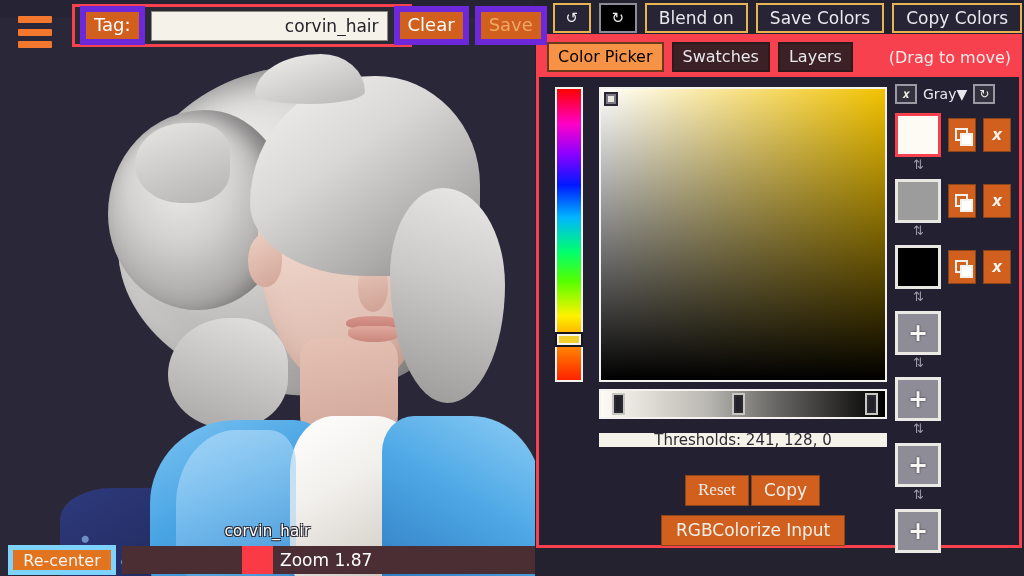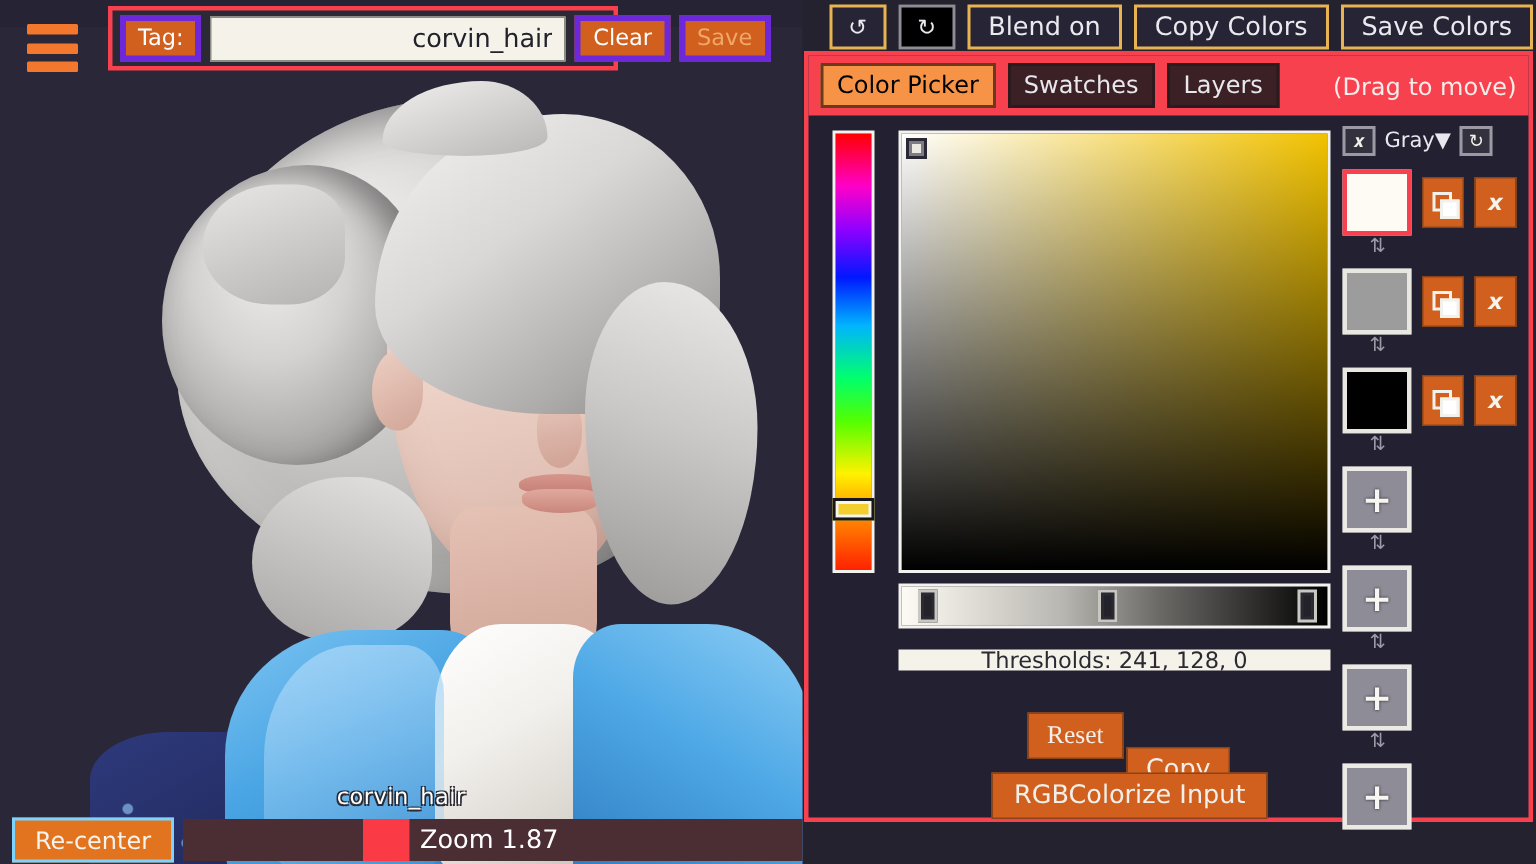--- a/index.html
+++ b/index.html
@@ -178,23 +178,23 @@
     position: absolute; left: 72px; top: 4px;
     width: 340px; height: 43px;
     border: 3px solid #f8414e;
     background: #2b2936;
     display: flex; align-items: center;
     padding: 3px 5px; gap: 6px;
     z-index: 20;
   }
   .tag-btn {
     background: #d1601f;
-    border: 4px solid #6d28d9;
+    border: 6px solid #6d28d9;
     color: #ffffff;
-    font-size: 15px;
+    font-size: 18px;
     padding: 3px 8px 4px;
     line-height: 1.1;
     cursor: pointer;
     white-space: nowrap;
   }
   .tag-btn.disabled { color: #f0a868; }
   #tag-input {
     flex: 1;
     height: 30px;
     background: #f4f2e9;
@@ -327,21 +327,21 @@
   .act-btn {
     position: absolute;
     background: #d1601f;
     border: 1px solid #8a4418;
     color: #f1efe9;
     font-size: 17px;
     padding: 4px 12px 5px;
     cursor: pointer; white-space: nowrap;
   }
   #btn-reset { left: 146px; top: 398px; font-family: Liberation Serif, serif; }
-  #btn-copy  { left: 212px; top: 421px; }
+  #btn-copy  { left: 212px; top: 398px; }
   #btn-rgbcolorize { left: 122px; top: 438px; padding: 4px 14px 5px; }
 
   
   #right-col {
     position: absolute; left: 356px; top: 6px;
     width: 124px; height: 460px;
   }
   #hex-row {
     display: flex; align-items: center; gap: 6px;
     height: 22px; margin-bottom: 4px;
@@ -412,21 +412,21 @@
   
   #status-bar {
     position: absolute; left: 0; bottom: 0;
     width: 535px; height: 32px;
     z-index: 18;
     display: flex; align-items: center;
   }
   #recenter-btn {
     width: 108px; height: 30px; margin-left: 8px;
     background: #e2741f;
-    border: 2px solid #7dd3fc;
+    border: 5px solid #7dd3fc;
     color: #f5f3ee; font-size: 16px;
     display: flex; align-items: center; justify-content: center;
     cursor: pointer;
   }
   #zoom-track {
     position: relative;
     flex: 1; height: 28px; margin-left: 6px;
     background: #4b2d34;
     display: flex; align-items: center;
     cursor: pointer;
@@ -488,22 +488,22 @@
   <div class="tag-btn">Tag:</div>
   <input id="tag-input" type="text" value="corvin_hair" style="">
   <div class="tag-btn">Clear</div>
   <div class="tag-btn disabled">Save</div>
 </div>
 
 <div id="top-toolbar">
   <div class="tool-btn icon-btn">↺</div>
   <div class="tool-btn icon-btn alt">↻</div>
   <div class="tool-btn">Blend on</div>
+  <div class="tool-btn">Save Colors</div>
   <div class="tool-btn">Copy Colors</div>
-  <div class="tool-btn">Save Colors</div>
 </div>
 
 <div id="picker-panel">
 
   <div id="panel-header">
     <div class="tab active">Color Picker</div>
     <div class="tab">Swatches</div>
     <div class="tab">Layers</div>
     <div id="drag-hint">(Drag to move)</div>
   </div>

